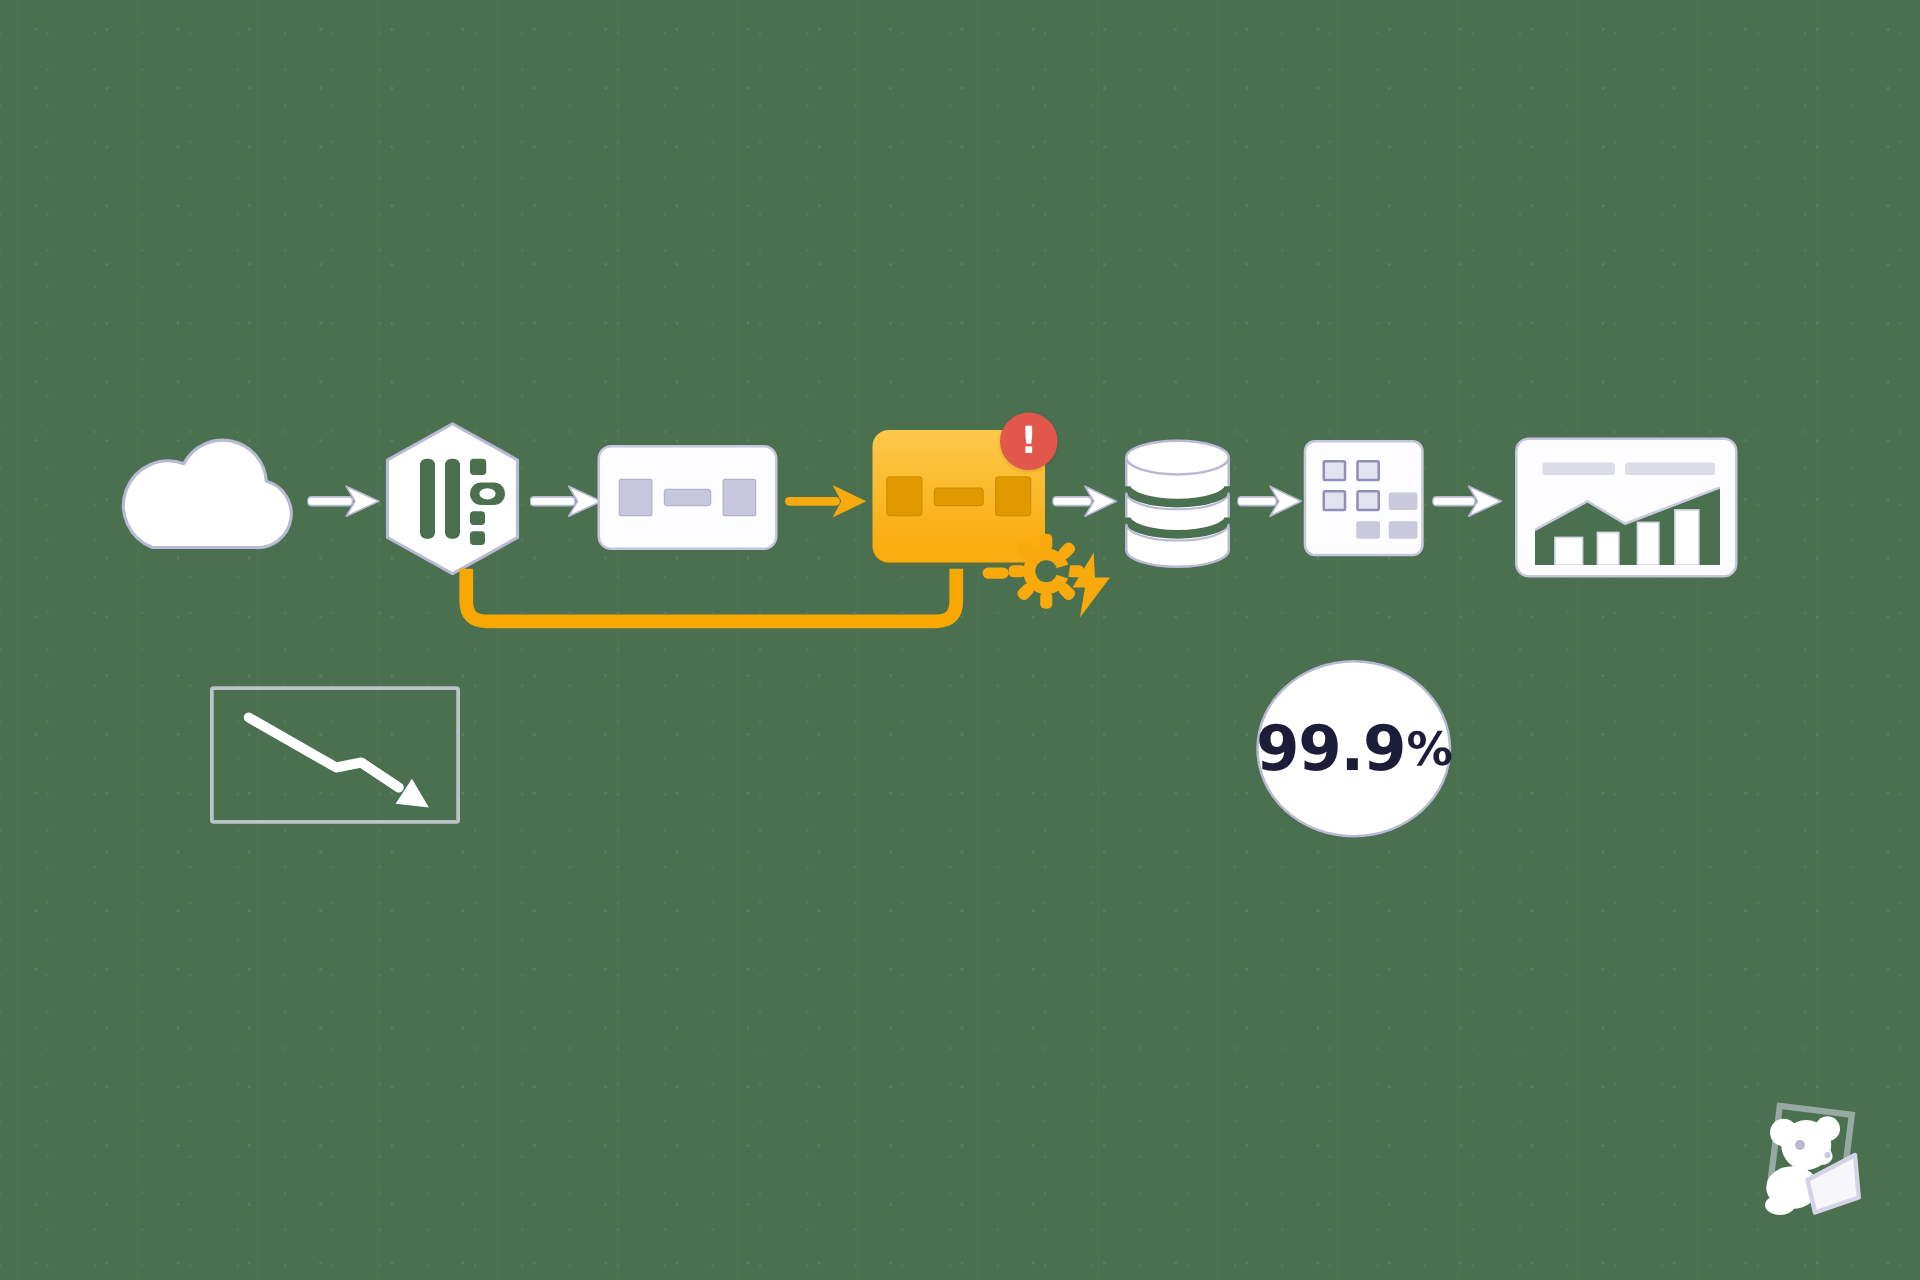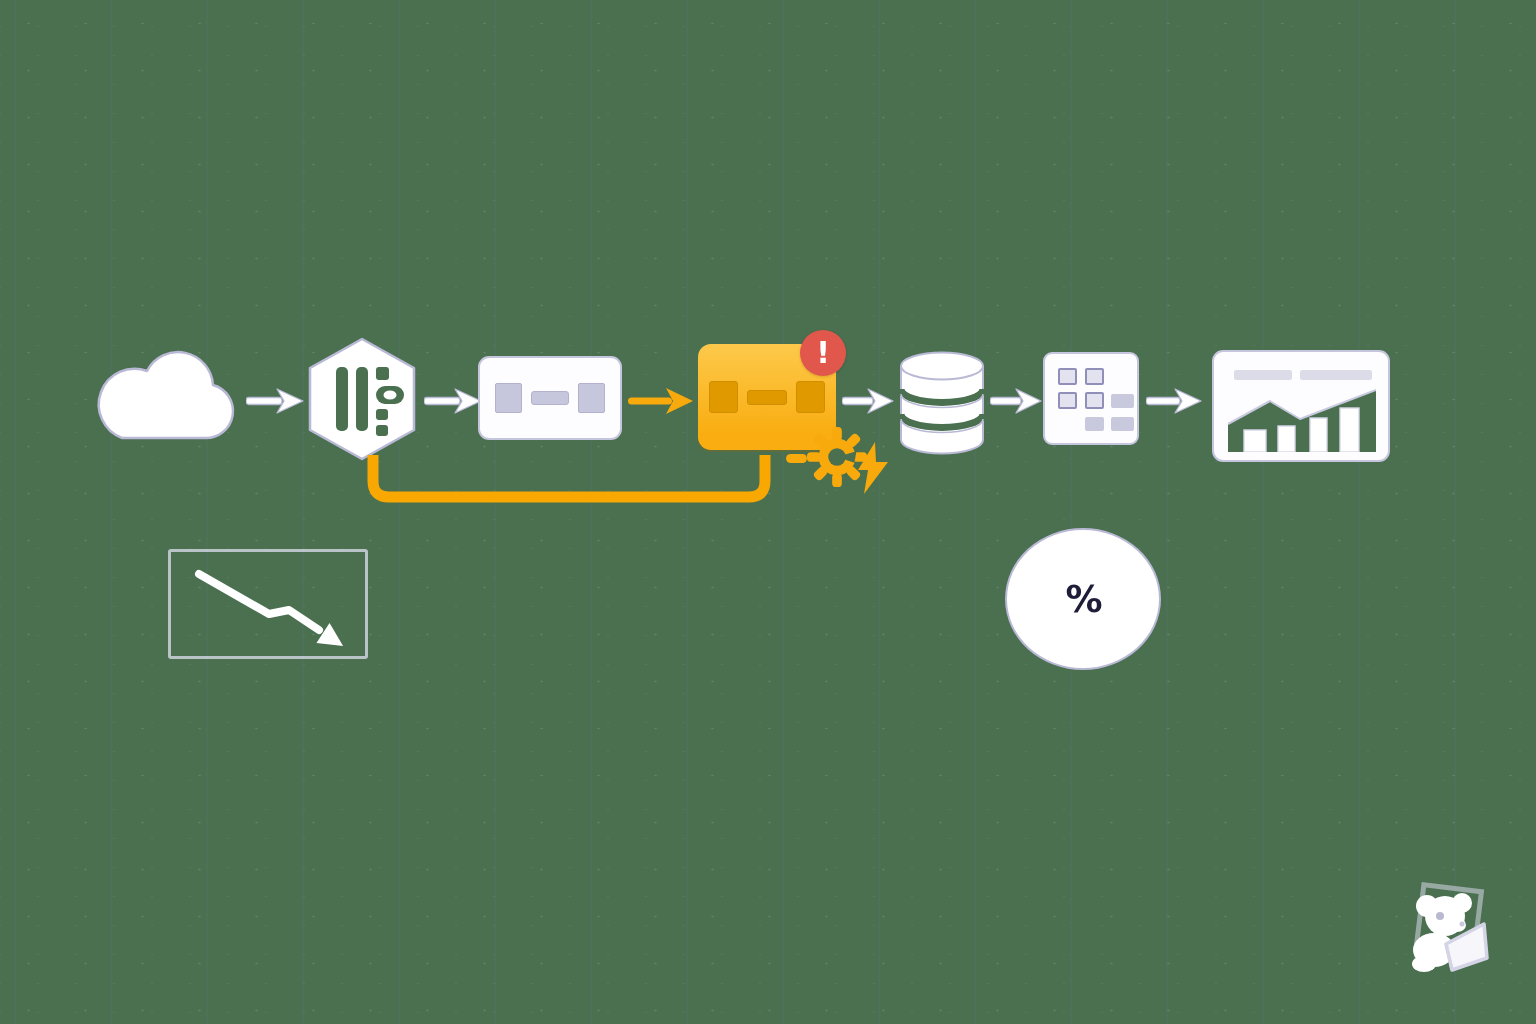--- a/index.html
+++ b/index.html
@@ -213,20 +213,21 @@
   </div>
 
   <div class="abs trend-card" style="left:168px;top:549px;width:200px;height:110px;">
     <svg width="196" height="106" viewBox="0 0 196 106">
       <polyline points="28,22 98,62 118,58 148,78" fill="none" stroke="#ffffff" stroke-width="8" stroke-linecap="round" stroke-linejoin="round"></polyline>
       <polygon points="0,-12 24,0 0,12" transform="translate(152,81) rotate(33)" fill="#ffffff"></polygon>
     </svg>
   </div>
 
   <div class="abs uptime" style="left:1005px;top:528px;width:152px;height:138px;">
+    <span>99.9</span>
       <span class="unit">%</span>
   </div>
 
   <div class="abs" style="left:1400px;top:878px;width:92px;height:98px;">
     <svg width="92" height="98" viewBox="0 0 92 98">
       <rect x="20" y="10" width="58" height="60" fill="none" stroke="#d9d9ea" stroke-width="5" opacity="0.55" transform="rotate(7 49 40)"></rect>
       <ellipse cx="34" cy="72" rx="21" ry="17" fill="#ffffff"></ellipse>
       <ellipse cx="24" cy="86" rx="12" ry="8" fill="#ffffff"></ellipse>
       <circle cx="27" cy="28" r="11" fill="#ffffff"></circle>
       <circle cx="62" cy="25" r="10" fill="#ffffff"></circle>

